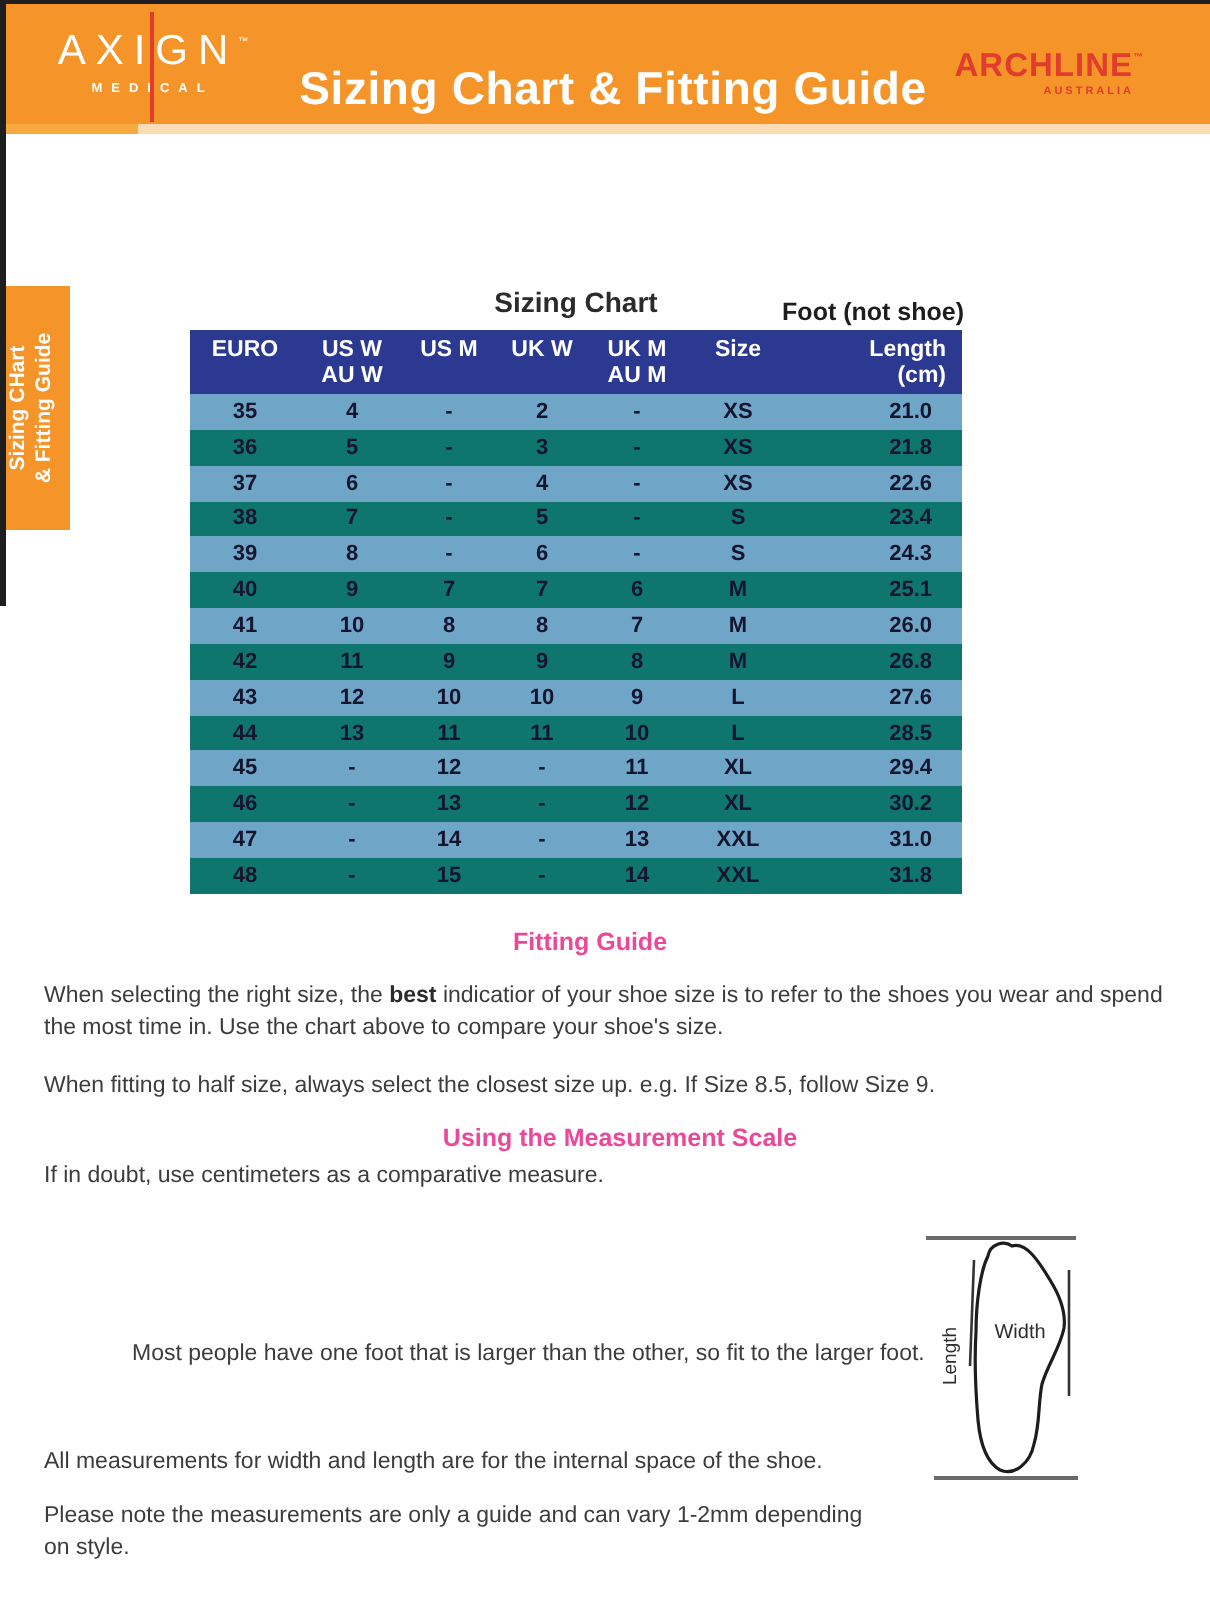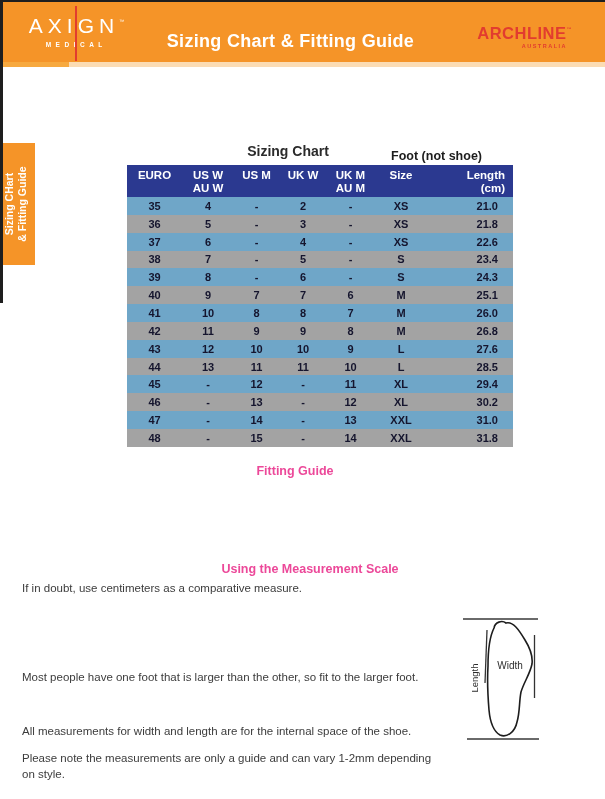--- a/index.html
+++ b/index.html
@@ -15,47 +15,47 @@
   .header-bar { position:absolute; left:3px; top:2px; width:602px; height:60px; background:#F59428; }
   .substrip-a { position:absolute; left:3px;  top:62px; width:66px;  height:5px; background:#F7A93F; }
   .substrip-b { position:absolute; left:69px; top:62px; width:536px; height:5px; background:#FBDCB4; }
 
   .axign { position:absolute; left:26px; top:9px; width:96px; text-align:center; color:#fff; }
   .axign-name { font-size:21px; letter-spacing:5px; margin-right:-5px; line-height:24px; position:relative; }
   .axign-tm { font-size:5px; vertical-align:10px; letter-spacing:0; }
   .axign-sub { font-size:6.5px; font-weight:bold; letter-spacing:4.5px; margin-right:-4.5px; margin-top:3px; }
   .axign-line { position:absolute; left:49px; top:-3px; width:2px; height:55px; background:#E23C2F; }
 
-  .page-title { position:absolute; left:128px; top:31px; width:325px; text-align:center;
-                color:#fff; font-size:18px; font-weight:bold; letter-spacing:0.3px; }
+  .page-title { position:absolute; left:144px; top:31px; width:325px; text-align:center;
+                color:#fff; font-size:23px; font-weight:bold; letter-spacing:0.3px; }
 
   .archline { position:absolute; left:476px; top:21px; width:96px; color:#E23C2F; text-align:right; }
   .archline-name { font-size:16.5px; font-weight:bold; letter-spacing:0.5px; line-height:17px; }
   .archline-tm { font-size:5px; vertical-align:8px; }
   .archline-sub { font-size:5.5px; font-weight:bold; letter-spacing:1.5px; margin-top:1px; padding-right:5px; }
 
   
   .side-tab { position:absolute; left:3px; top:143px; width:32px; height:122px; background:#F59428; }
   .side-tab-inner { position:absolute; left:-45px; top:45px; width:122px; height:32px;
                     transform:rotate(-90deg); text-align:center; color:#fff;
                     font-weight:bold; font-size:10.5px; line-height:13px; }
 
   
   .chart-title { position:absolute; left:138px; top:143px; width:300px; text-align:center;
                  font-size:14px; font-weight:bold; color:#2b2b2b; }
   .foot-note { position:absolute; left:332px; top:149px; width:150px; text-align:right;
                font-size:12.5px; font-weight:bold; color:#1d1d1d; }
 
-  .chart-table { position:absolute; left:95px; top:165px; width:386px;margin-left:32px; }
+  .chart-table { position:absolute; left:95px; top:165px; width:386px; }
   .th-row { display:flex; height:32px; background:#2B3990; color:#ffffff; }
   .th { box-sizing:border-box; padding-top:4px; text-align:center; font-size:11.5px;
         font-weight:bold; line-height:13px; }
   .tr { display:flex; height:17.857px; align-items:center; }
   .tr.dark  { background:#6FA6C8; }
-  .tr.light { background:#a3a3a3; }
+  .tr.light { background:#0f766e; }
   .td { box-sizing:border-box; text-align:center; font-size:11px; font-weight:bold; color:#15152e; }
   .c0 { width:55px; } .c1 { width:52px; } .c2 { width:45px; } .c3 { width:48px; }
   .c4 { width:47px; } .c5 { width:54px; } .c6 { width:85px; }
   .td.c6 { text-align:right; padding-right:15px; }
   .th.c6 { text-align:right; padding-right:8px; }
 
   
   .section-heading { position:absolute; left:0; width:590px; text-align:center;
                      font-size:12.5px; font-weight:bold; color:#ec4899; }
   .para { position:absolute; left:22px; font-size:11.5px; line-height:15.5px; color:#3c3c3c; }
@@ -255,26 +255,30 @@
           <div class="td c3">-</div>
           <div class="td c4">14</div>
           <div class="td c5">XXL</div>
           <div class="td c6">31.8</div>
         </div>
       </div>
   </div>
 
   <div class="section-heading" style="top:464px;">Fitting Guide</div>
 
-
+  <div class="para" style="top:491px; width:568px;">
+    <span>When selecting the right size, the </span><b>best</b><span> indicatior of your shoe size is to refer to the shoes you wear and spend the most time in. Use the chart above to compare your shoe's size.</span>
+  </div>
+
+  <div class="para" style="top:536px; width:575px;">When fitting to half size, always select the closest size up. e.g. If Size 8.5, follow Size 9.</div>
 
   <div class="section-heading" style="top:562px;margin-left:15px;">Using the Measurement Scale</div>
 
   <div class="para" style="top:581px; width:575px;">If in doubt, use centimeters as a comparative measure.</div>
-  <div class="para" style="top:670px; width:440px;">Most people have one foot that is larger than the other, so fit to the larger foot.</div>
+  <div class="para" style="top:670px; width:440px;margin-left:44px;">Most people have one foot that is larger than the other, so fit to the larger foot.</div>
   <div class="para" style="top:724px; width:440px;">All measurements for width and length are for the internal space of the shoe.</div>
   <div class="para" style="top:751px; width:415px;">Please note the measurements are only a guide and can vary 1-2mm depending on style.</div>
 
   <svg class="foot-svg" width="150" height="150" viewBox="0 0 150 150">
     <line x1="13" y1="15" x2="88" y2="15" stroke="#6a6a6a" stroke-width="2"></line>
     <line x1="17" y1="135" x2="89" y2="135" stroke="#6a6a6a" stroke-width="2"></line>
     <path d="M 44 24 C 45 18, 52 16, 56 19 C 63 17, 69 26, 75 36 C 80 44, 83 52, 82 60 C 80 70, 74 78, 71 88 C 69 98, 70 108, 67 118 C 65 128, 57 134, 50 131 C 43 127, 40 117, 39 106 C 38 94, 37 78, 38 62 C 38 48, 40 32, 44 24 Z" fill="none" stroke="#1d1d1d" stroke-width="1.6"></path>
     <line x1="37" y1="26" x2="35" y2="79" stroke="#333" stroke-width="1.3"></line>
     <line x1="84.5" y1="31" x2="84.5" y2="94" stroke="#333" stroke-width="1.3"></line>
     <text x="60" y="65" text-anchor="middle" font-size="10" fill="#2d2d2d" font-family="Liberation Sans, sans-serif">Width</text>

